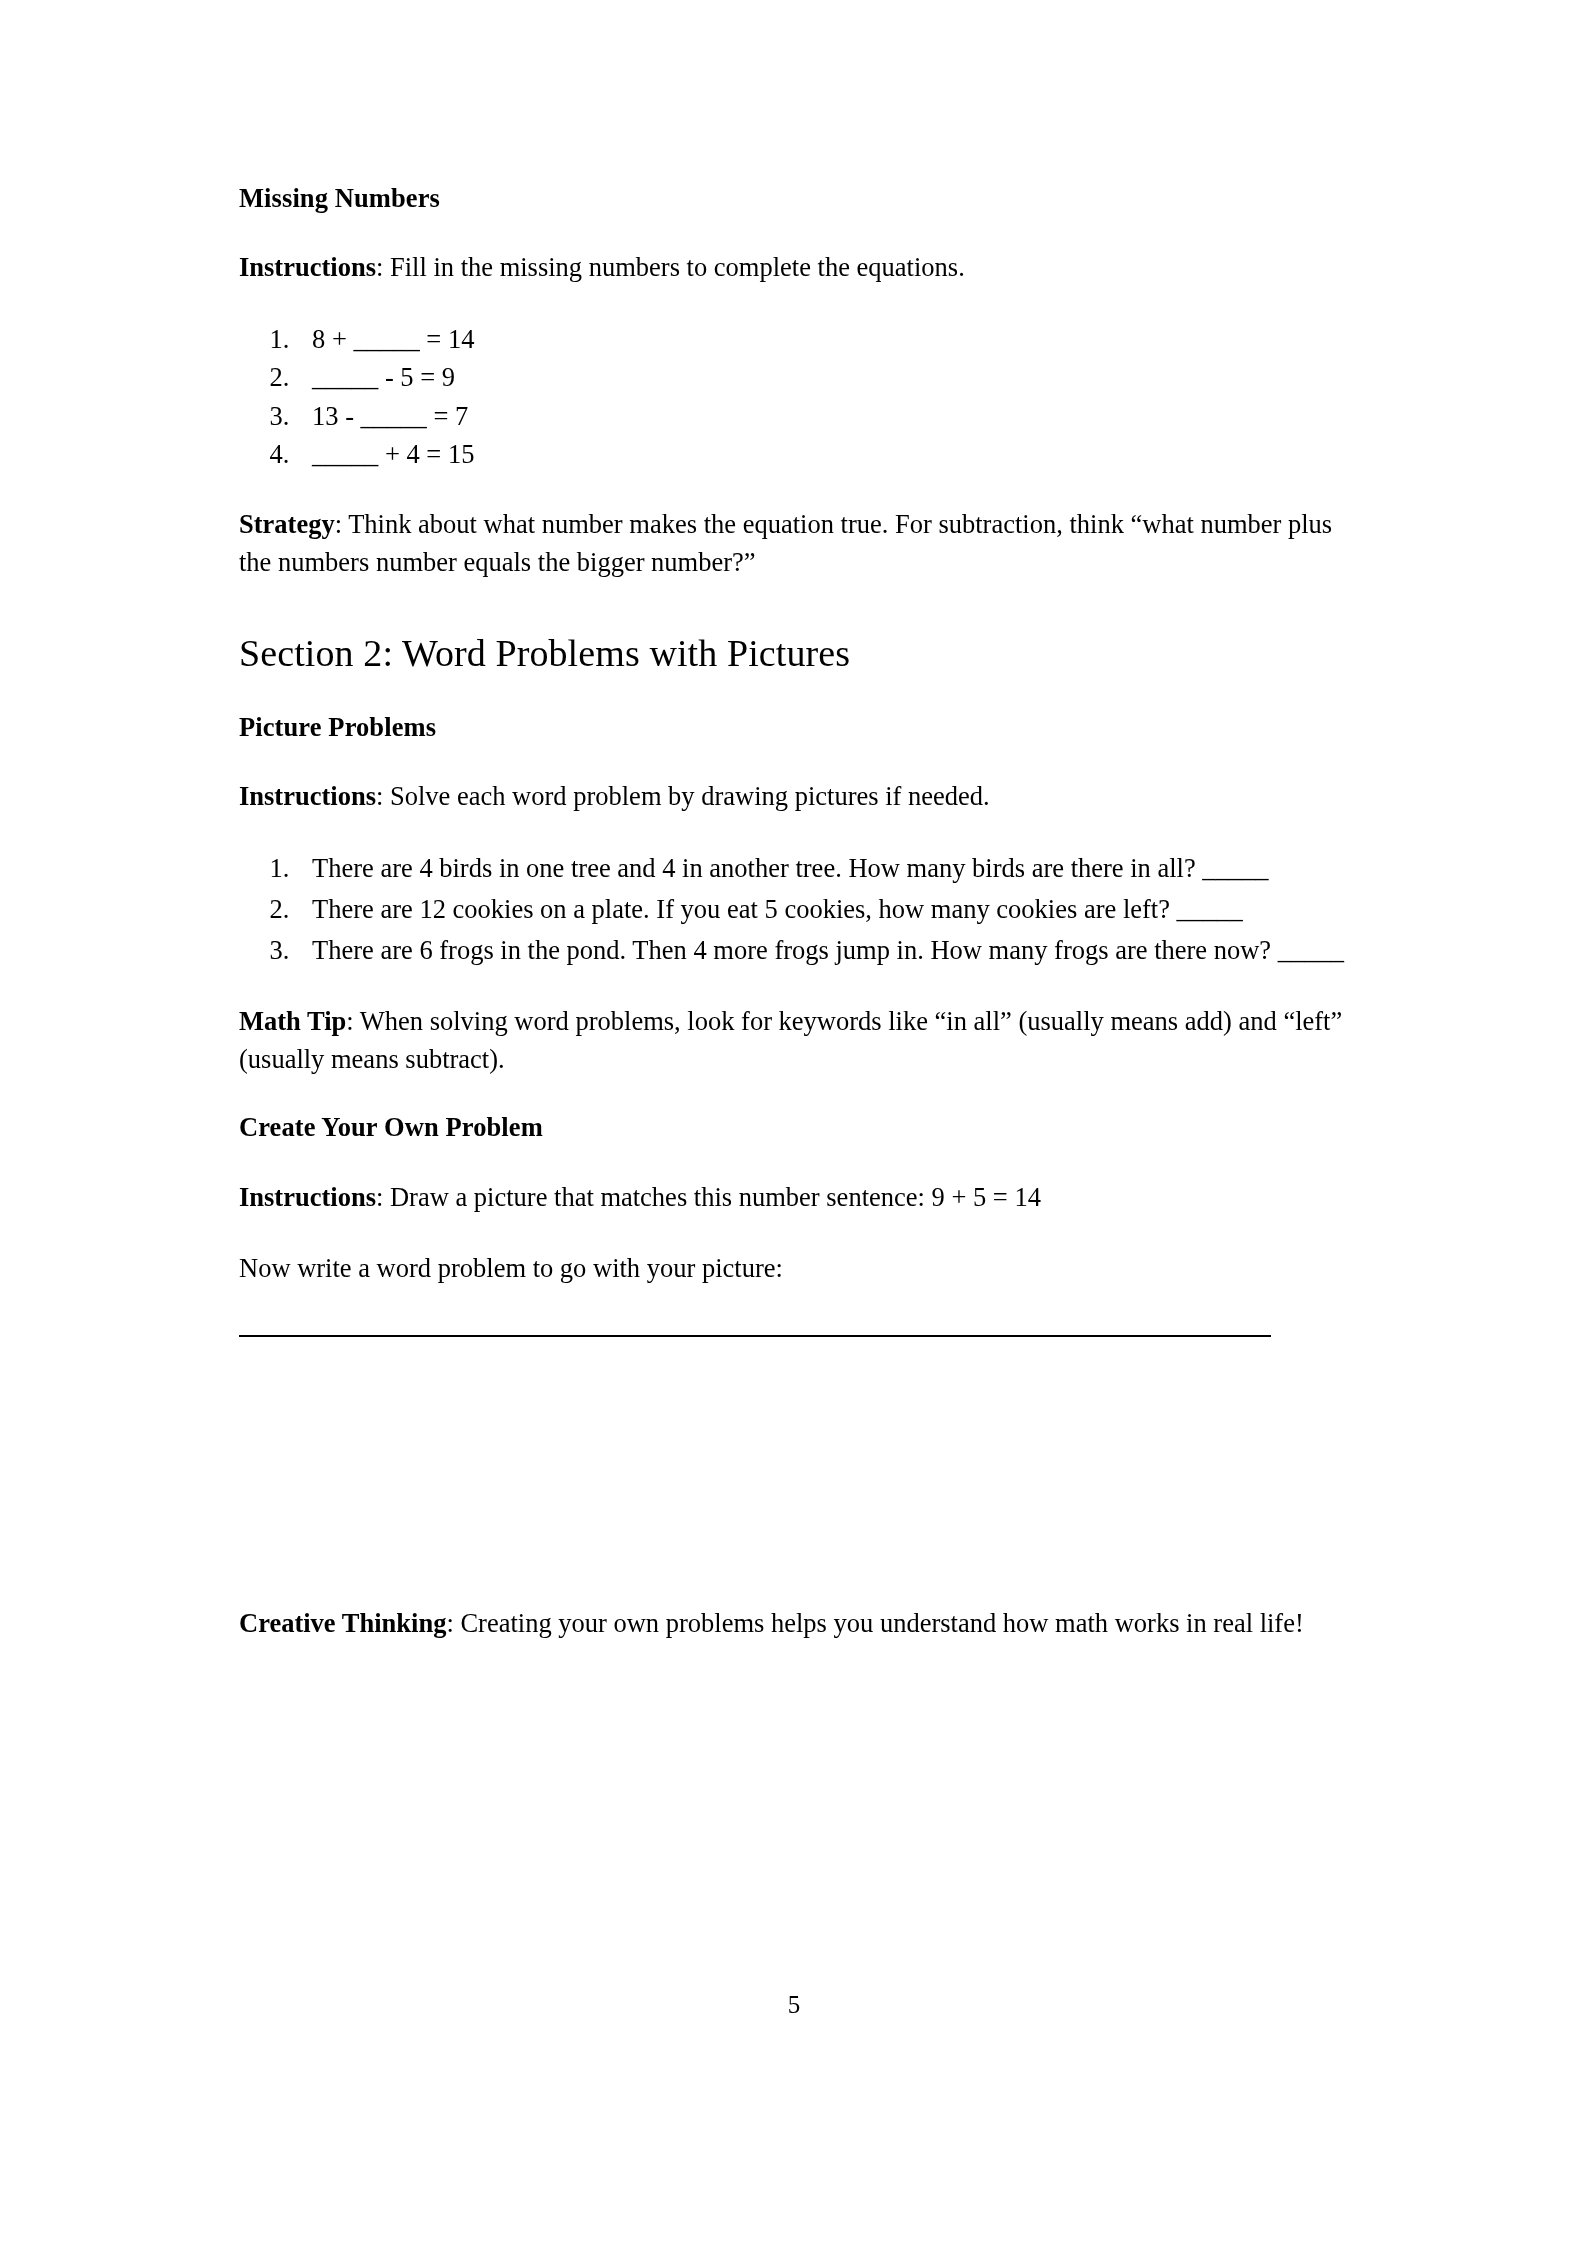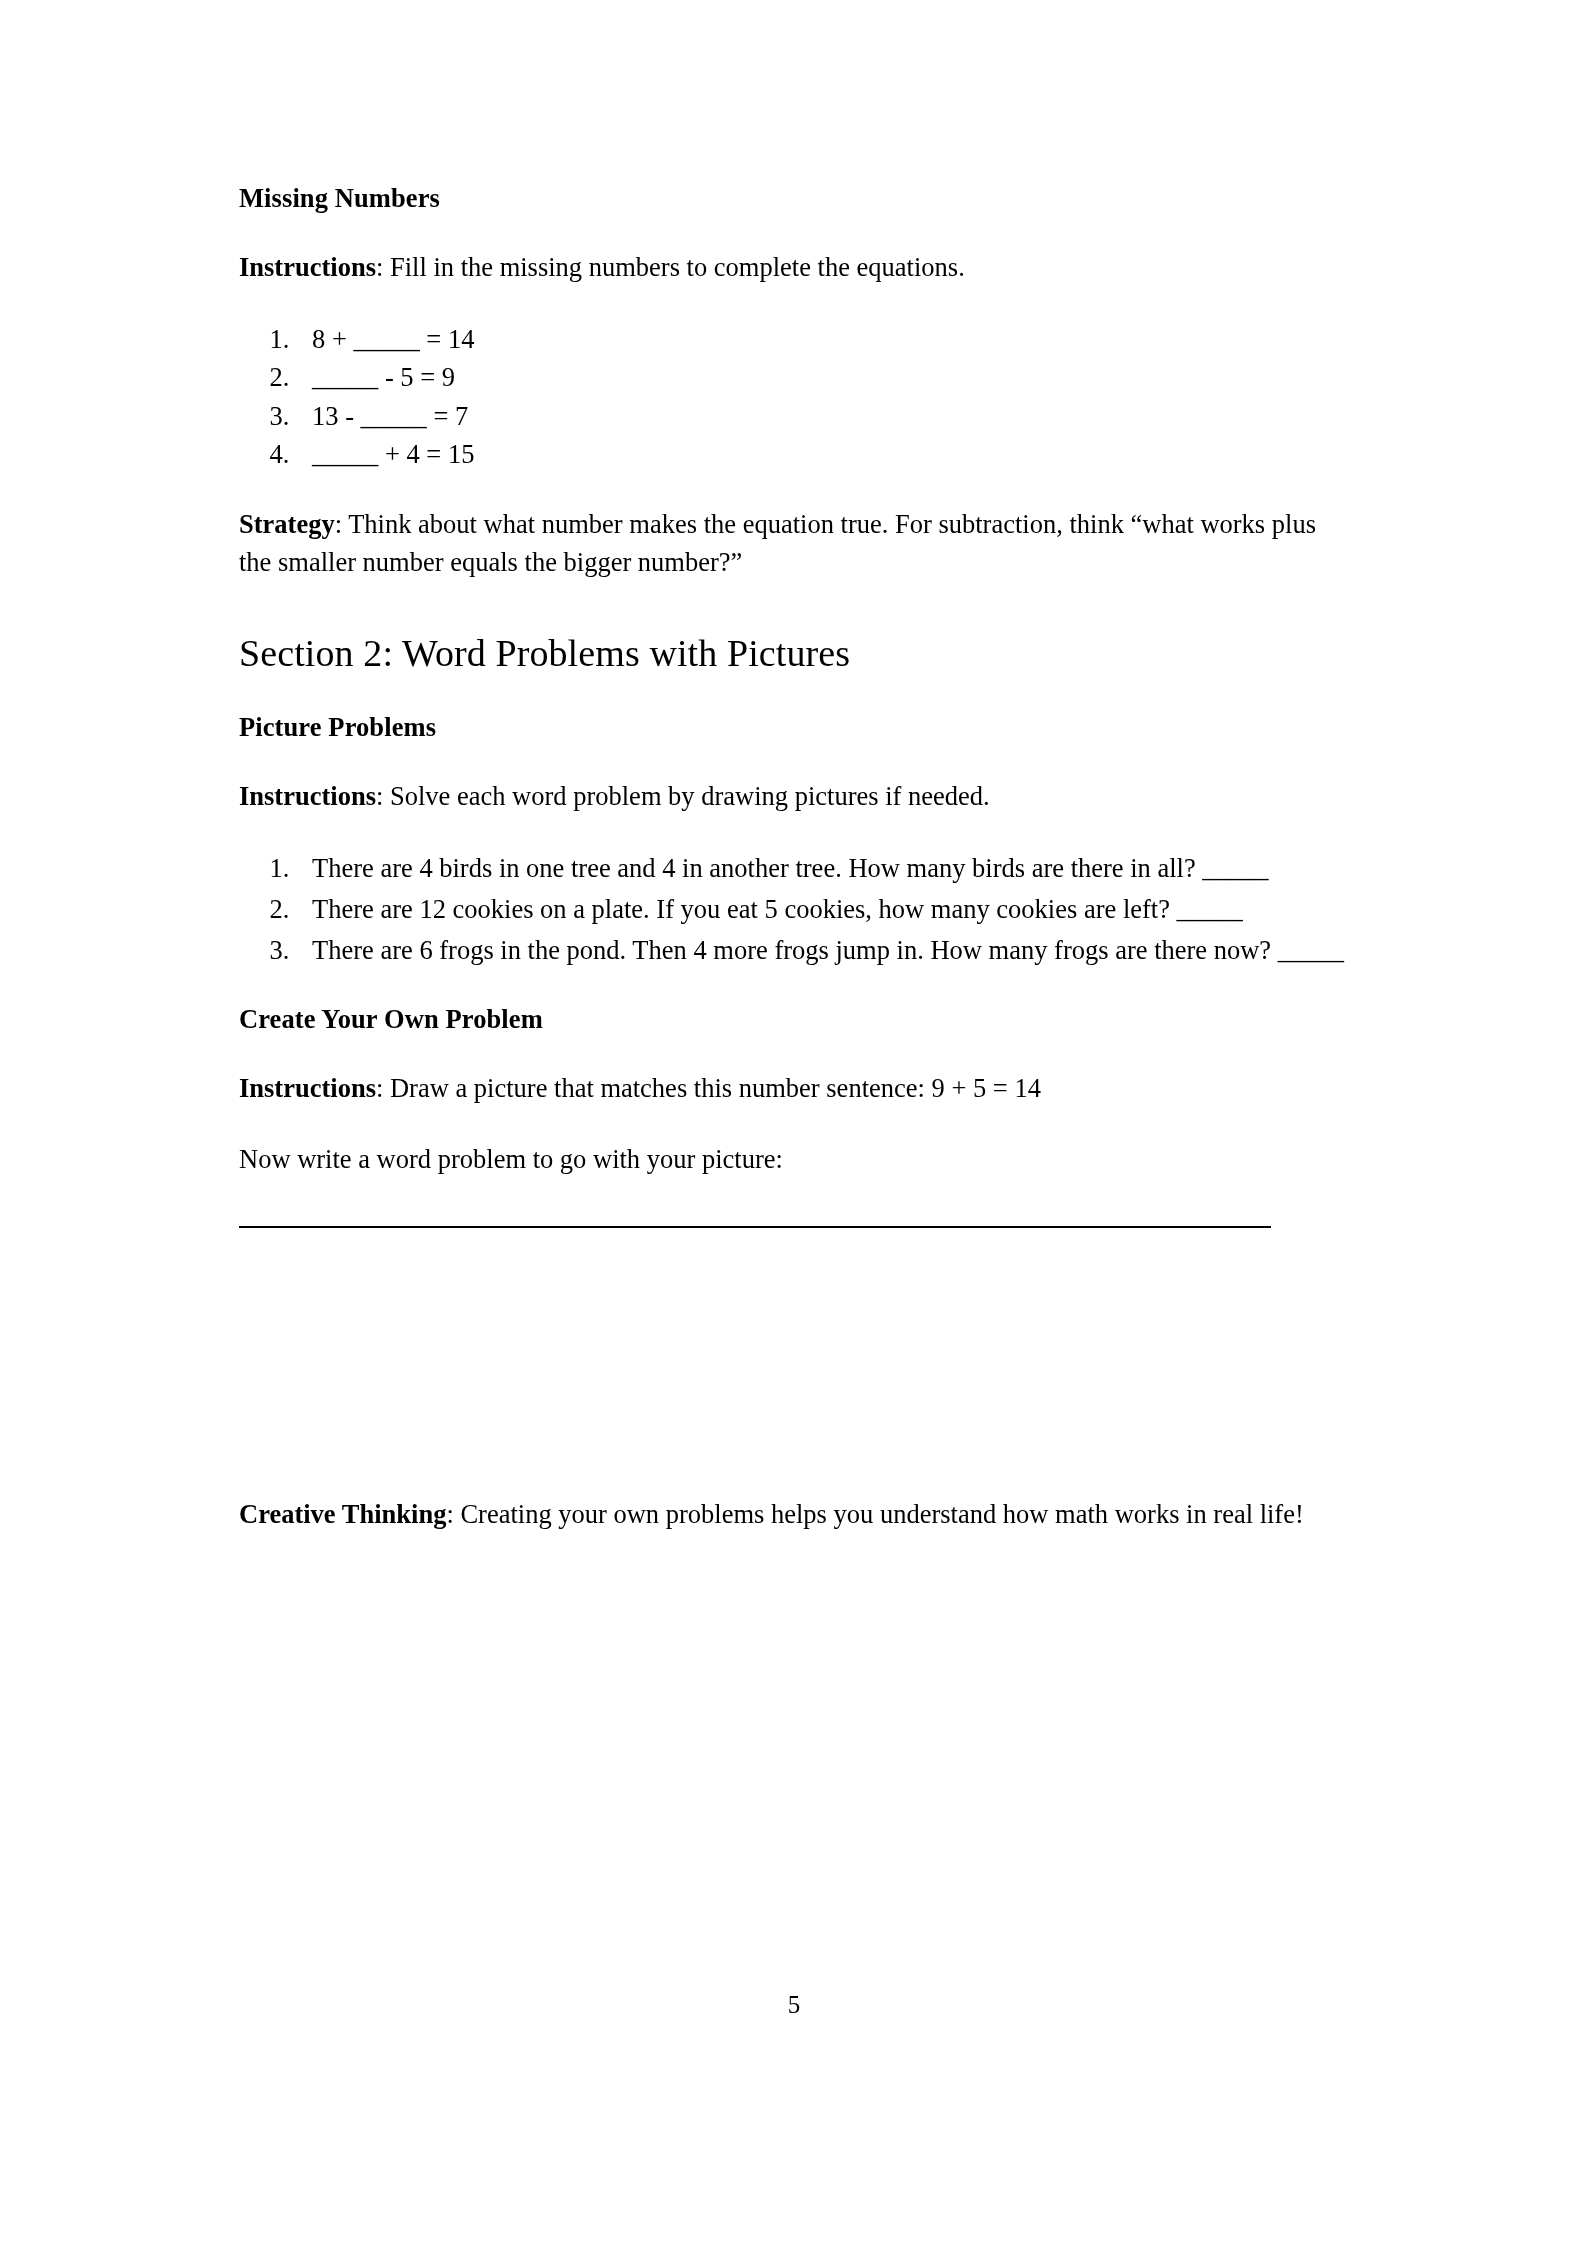--- a/index.html
+++ b/index.html
@@ -126,34 +126,35 @@
 
     <p class="para"><b>Instructions</b><span>: Fill in the missing numbers to complete the equations.</span></p>
 
     <ol class="eq-list">
       <li><span class="blank">8 + _____ = 14</span></li>
       <li><span class="blank">_____ - 5 = 9</span></li>
       <li><span class="blank">13 - _____ = 7</span></li>
       <li><span class="blank">_____ + 4 = 15</span></li>
     </ol>
 
-    <p class="para"><b>Strategy</b><span>: Think about what number makes the equation true. For subtraction, think “what works plus the smaller number equals the bigger number?”</span></p>
+    <p class="para"><b>Strategy</b><span>: Think about what number makes the equation true. For subtraction, think “what number plus the numbers number equals the bigger number?”</span></p>
 
     <h2 class="h-section">Section 2: Word Problems with Pictures</h2>
 
     <h3 class="h-sub">Picture Problems</h3>
 
     <p class="para"><b>Instructions</b><span>: Solve each word problem by drawing pictures if needed.</span></p>
 
     <ol class="wp-list">
       <li>There are 4 birds in one tree and 4 in another tree. How many birds are there in all? _____</li>
       <li>There are 12 cookies on a plate. If you eat 5 cookies, how many cookies are left? _____</li>
       <li>There are 6 frogs in the pond. Then 4 more frogs jump in. How many frogs are there now? _____</li>
     </ol>
 
+    <p class="para"><b>Math Tip</b><span>: When solving word problems, look for keywords like “in all” (usually means add) and “left” (usually means subtract).</span></p>
 
     <h3 class="h-sub">Create Your Own Problem</h3>
 
     <p class="para"><b>Instructions</b><span>: Draw a picture that matches this number sentence: 9 + 5 = 14</span></p>
 
     <p class="para">Now write a word problem to go with your picture:</p>
 
     <hr class="answer-rule">
 
     <div class="drawing-space"></div>

